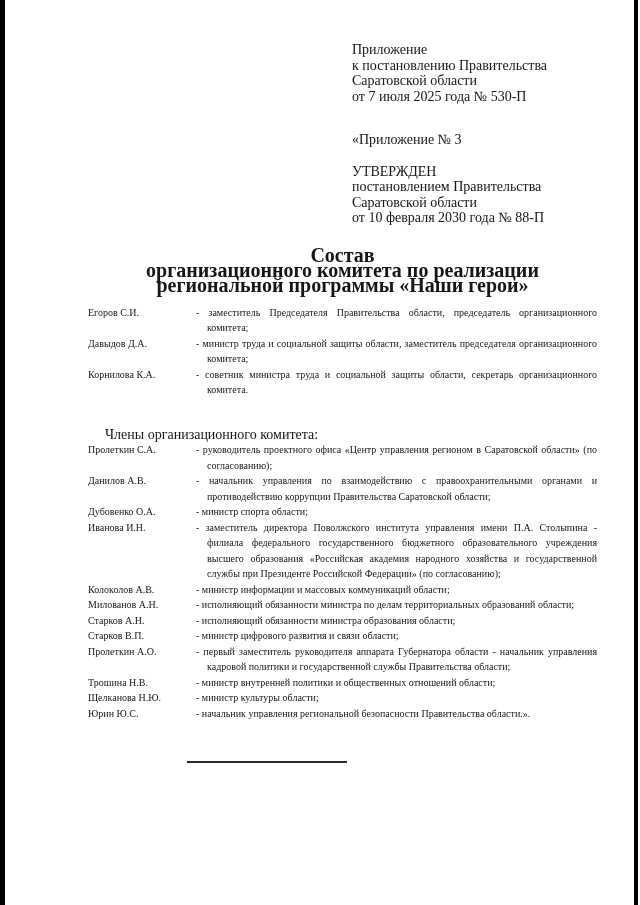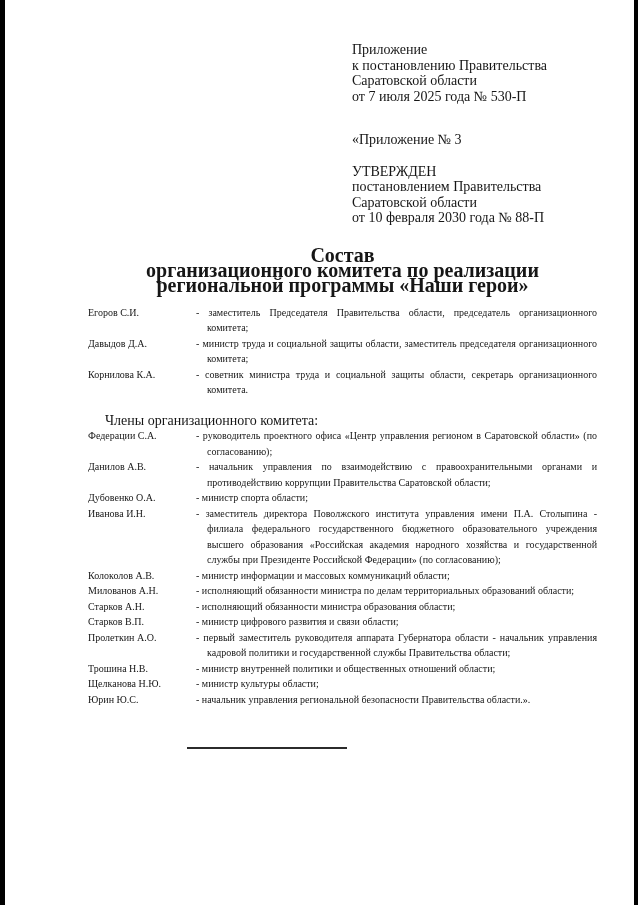--- a/index.html
+++ b/index.html
@@ -62,21 +62,21 @@
     white-space: nowrap;
   }
   .roster .role {
     flex: 1;
     text-align: justify;
     padding-left: 11px;
     text-indent: -11px;
   }
 
   .members-heading {
-    margin-top: 15px;
+    margin-top: 29px;
     margin-left: 100px;
     font-size: 14px;
     line-height: 15.5px;
   }
 
   .bottom-rule {
     margin-top: 40px;
     margin-left: 182px;
     width: 160px;
     height: 2px;
@@ -140,21 +140,21 @@
         <div class="name">Корнилова К.А.</div>
         <div class="role">- советник министра труда и социальной защиты области, секретарь организационного комитета.</div>
       </div>
     </div>
 
   <div class="members-heading">Члены организационного комитета:</div>
 
   <div class="roster members">
 
       <div class="row">
-        <div class="name">Федерации С.А.</div>
+        <div class="name">Пролеткин С.А.</div>
         <div class="role">- руководитель проектного офиса «Центр управления регионом в Саратовской области» (по согласованию);</div>
       </div>
 
       <div class="row">
         <div class="name">Данилов А.В.</div>
         <div class="role">- начальник управления по взаимодействию с правоохранительными органами и противодействию коррупции Правительства Саратовской области;</div>
       </div>
 
       <div class="row">
         <div class="name">Дубовенко О.А.</div>

